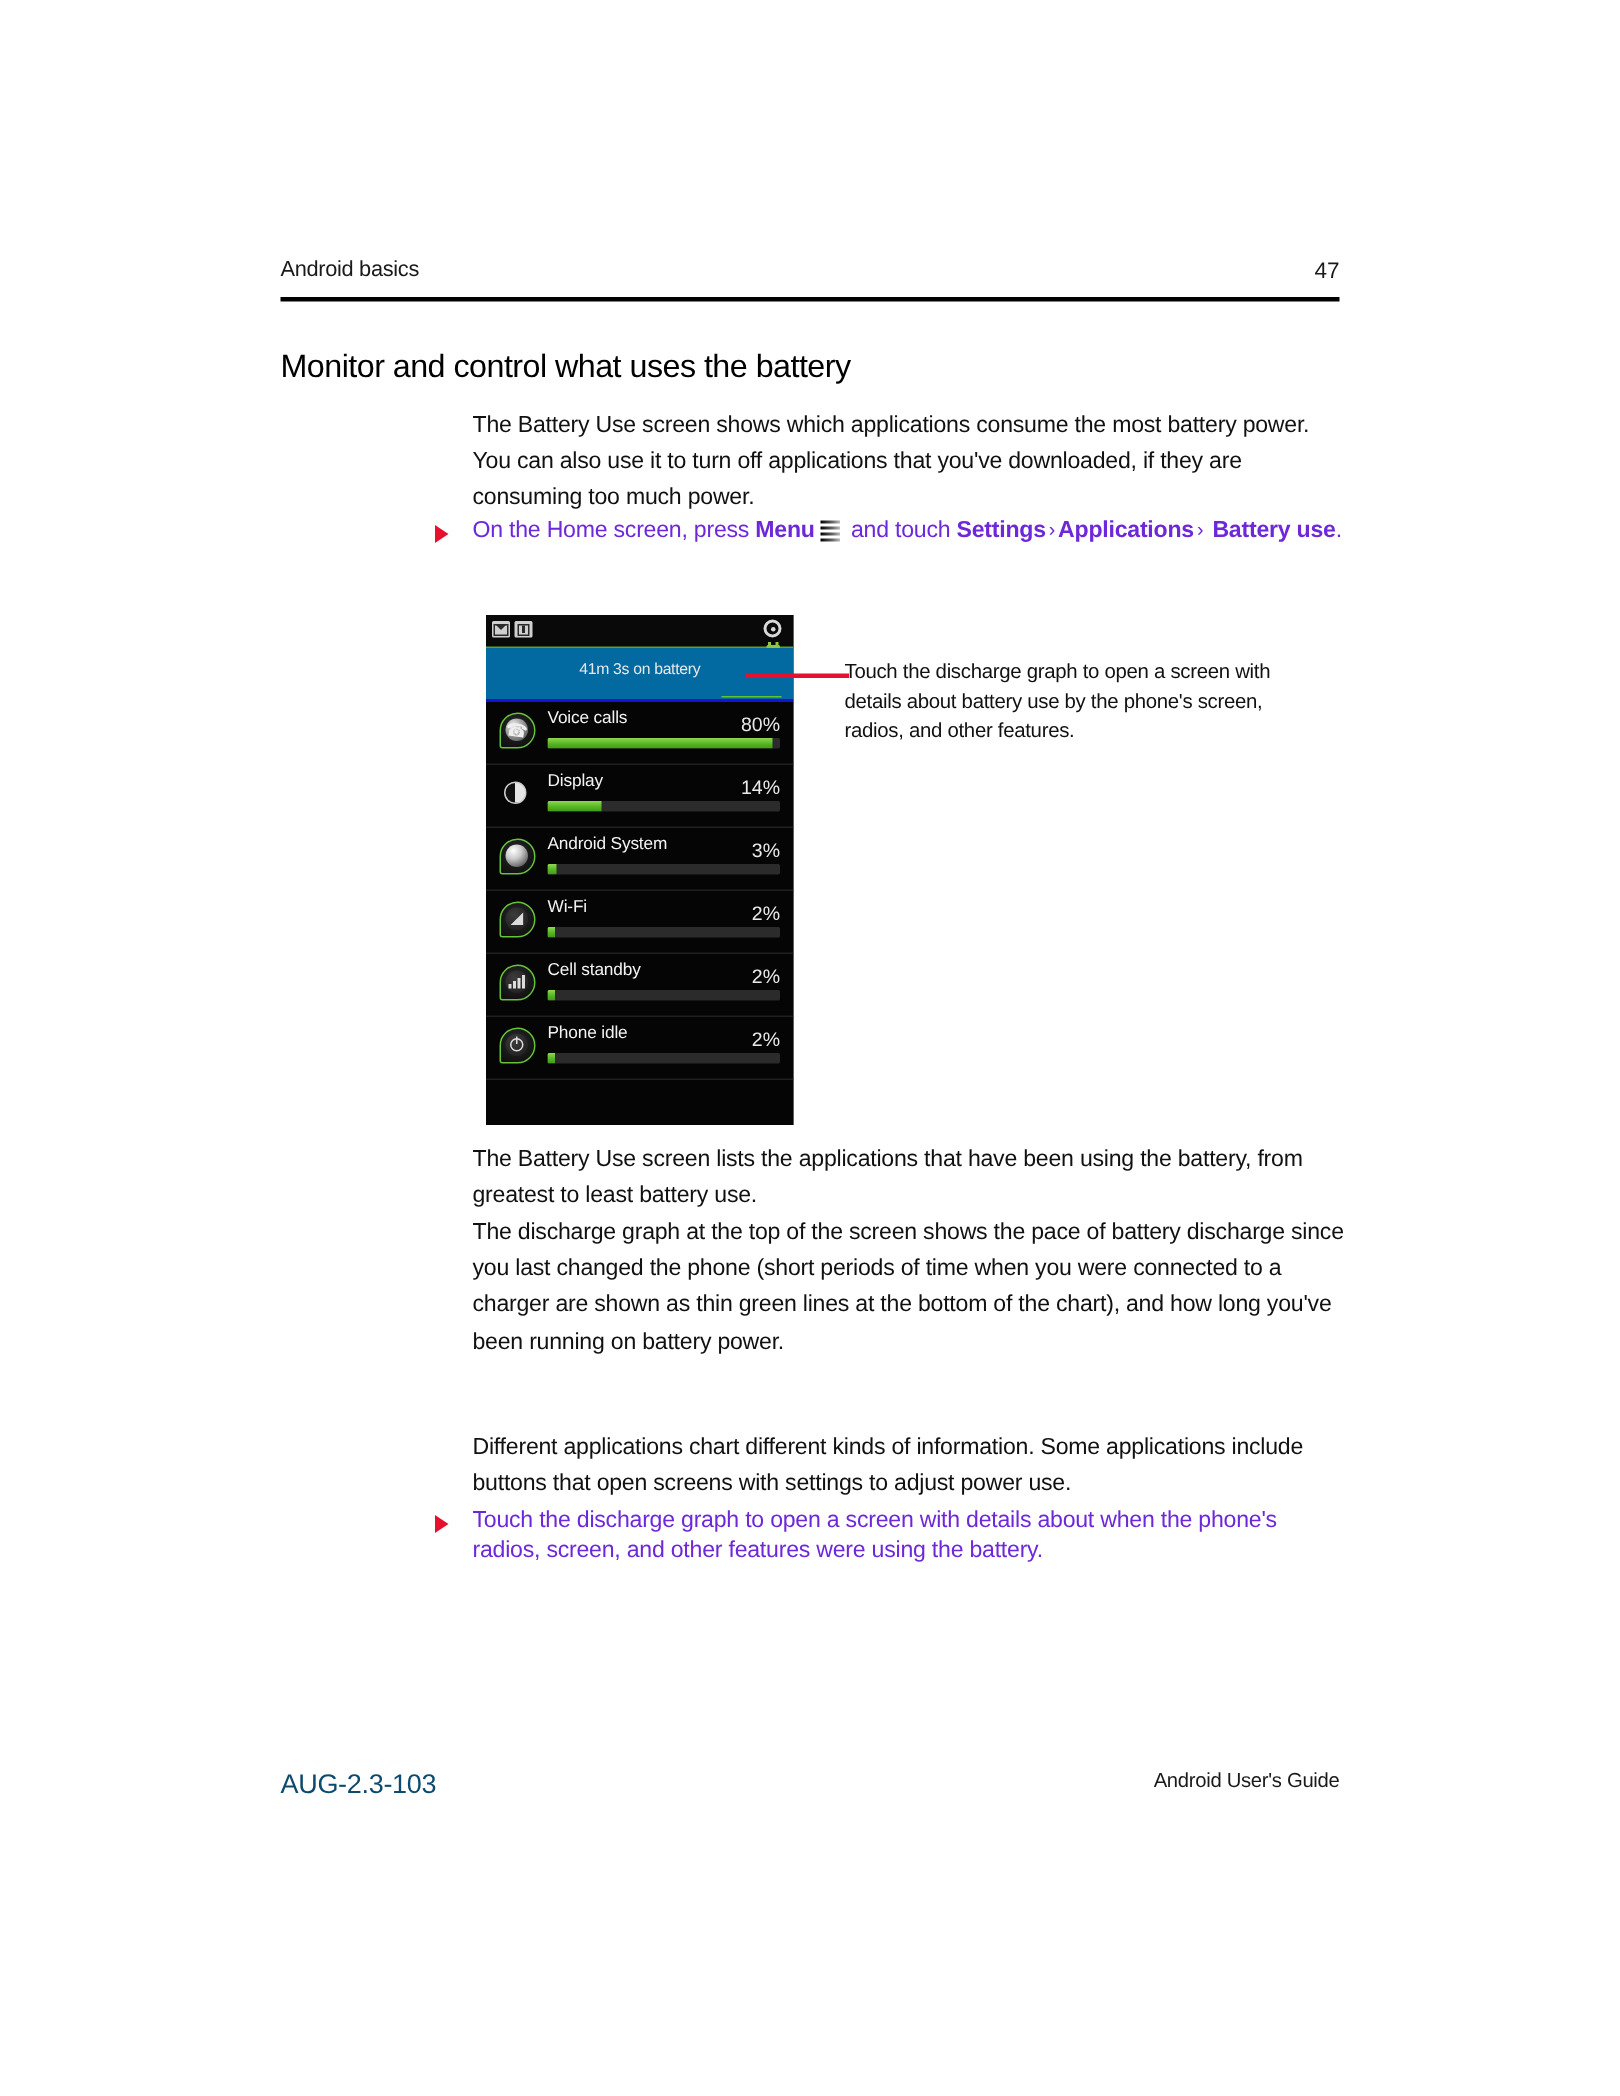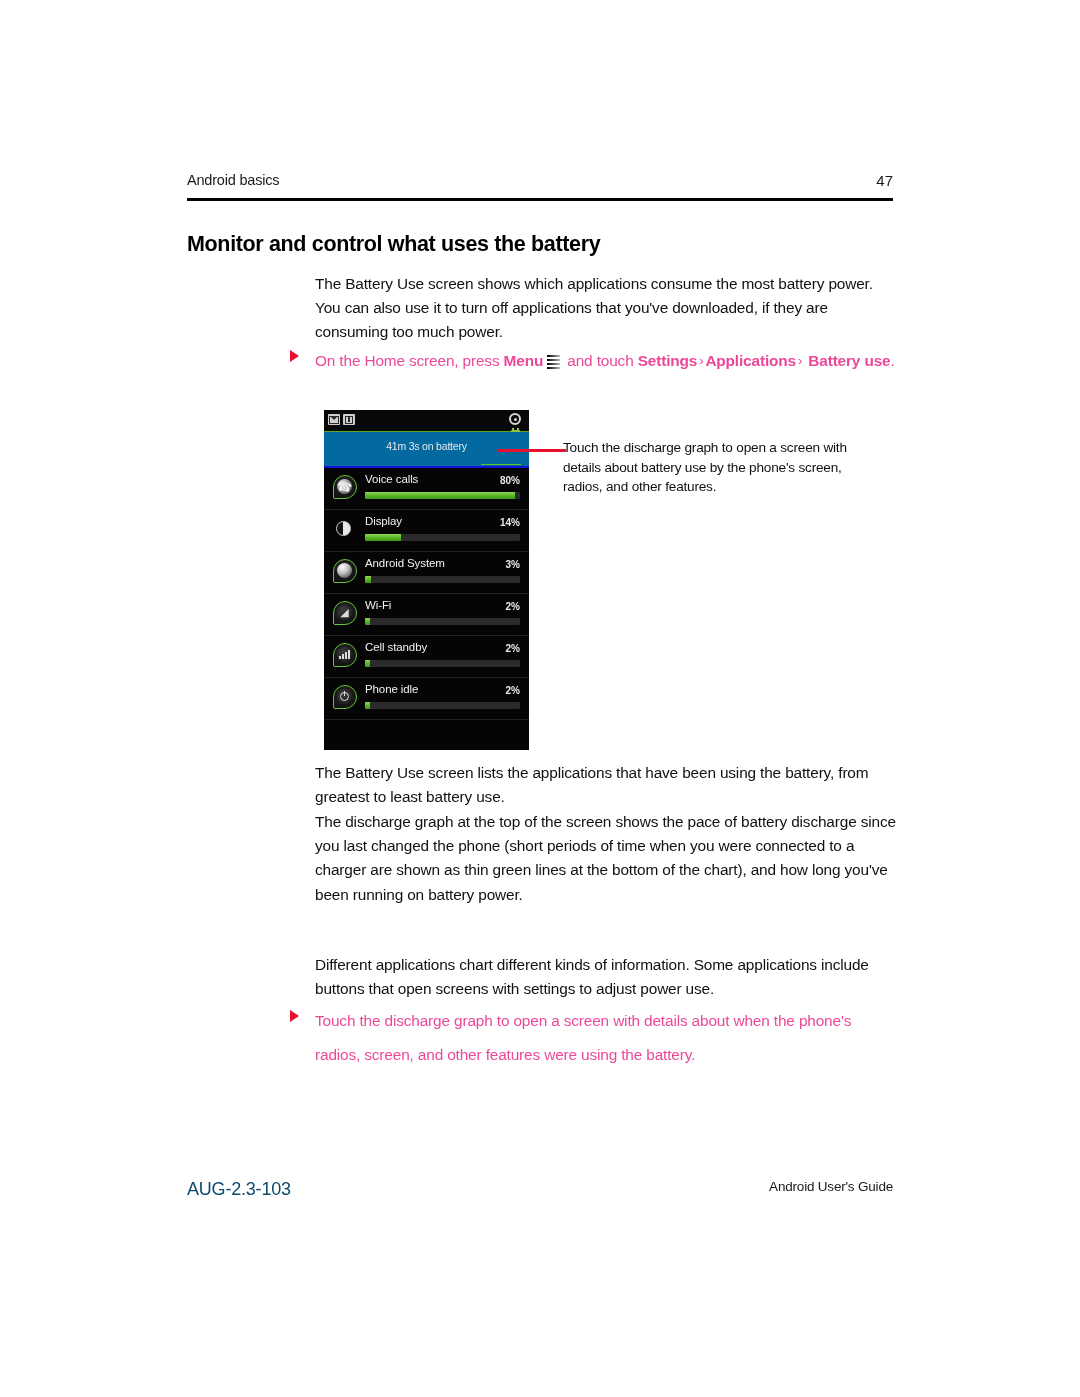--- a/index.html
+++ b/index.html
@@ -56,21 +56,21 @@
     background: #000000;
   }
 
   
   .headline {
     position: absolute;
     left: 187px;
     top: 232px;
     width: 720px;
     font-size: 21.5px;
-    font-weight: bold;
+    font-weight: normal;
     letter-spacing: -0.35px;
     color: #000000;
   }
 
   
   .body-block {
     position: absolute;
     left: 315px;
     width: 580px;
     font-size: 15.4px;
@@ -81,23 +81,23 @@
   .body-wide {
     width: 578px;
   }
 
   
   .bullet-block {
     position: absolute;
     left: 288px;
     width: 607px;
     font-size: 15.4px;
-    line-height: 34px;
+    line-height: 20px;
     letter-spacing: -0.15px;
-    color: #ec4899;
+    color: #6d28d9;
     padding-left: 27px;
     box-sizing: border-box;
   }
   .bullet-marker {
     position: absolute;
     left: 2px;
     top: 6px;
     width: 0;
     height: 0;
     border-left: 9px solid #e8112d;
@@ -408,22 +408,22 @@
     left: 41px;
     top: 5px;
     font-size: 11.5px;
     color: #f2f2f2;
     letter-spacing: -0.1px;
   }
   .row-pct {
     position: absolute;
     right: 9px;
     top: 7px;
-    font-size: 10px;
-    font-weight: bold;
+    font-size: 13px;
+    font-weight: normal;
     color: #e8e8e8;
   }
   .row-bar {
     position: absolute;
     left: 41px;
     right: 9px;
     top: 24px;
     height: 7px;
     background: #2b2b2b;
     border-radius: 1px;

